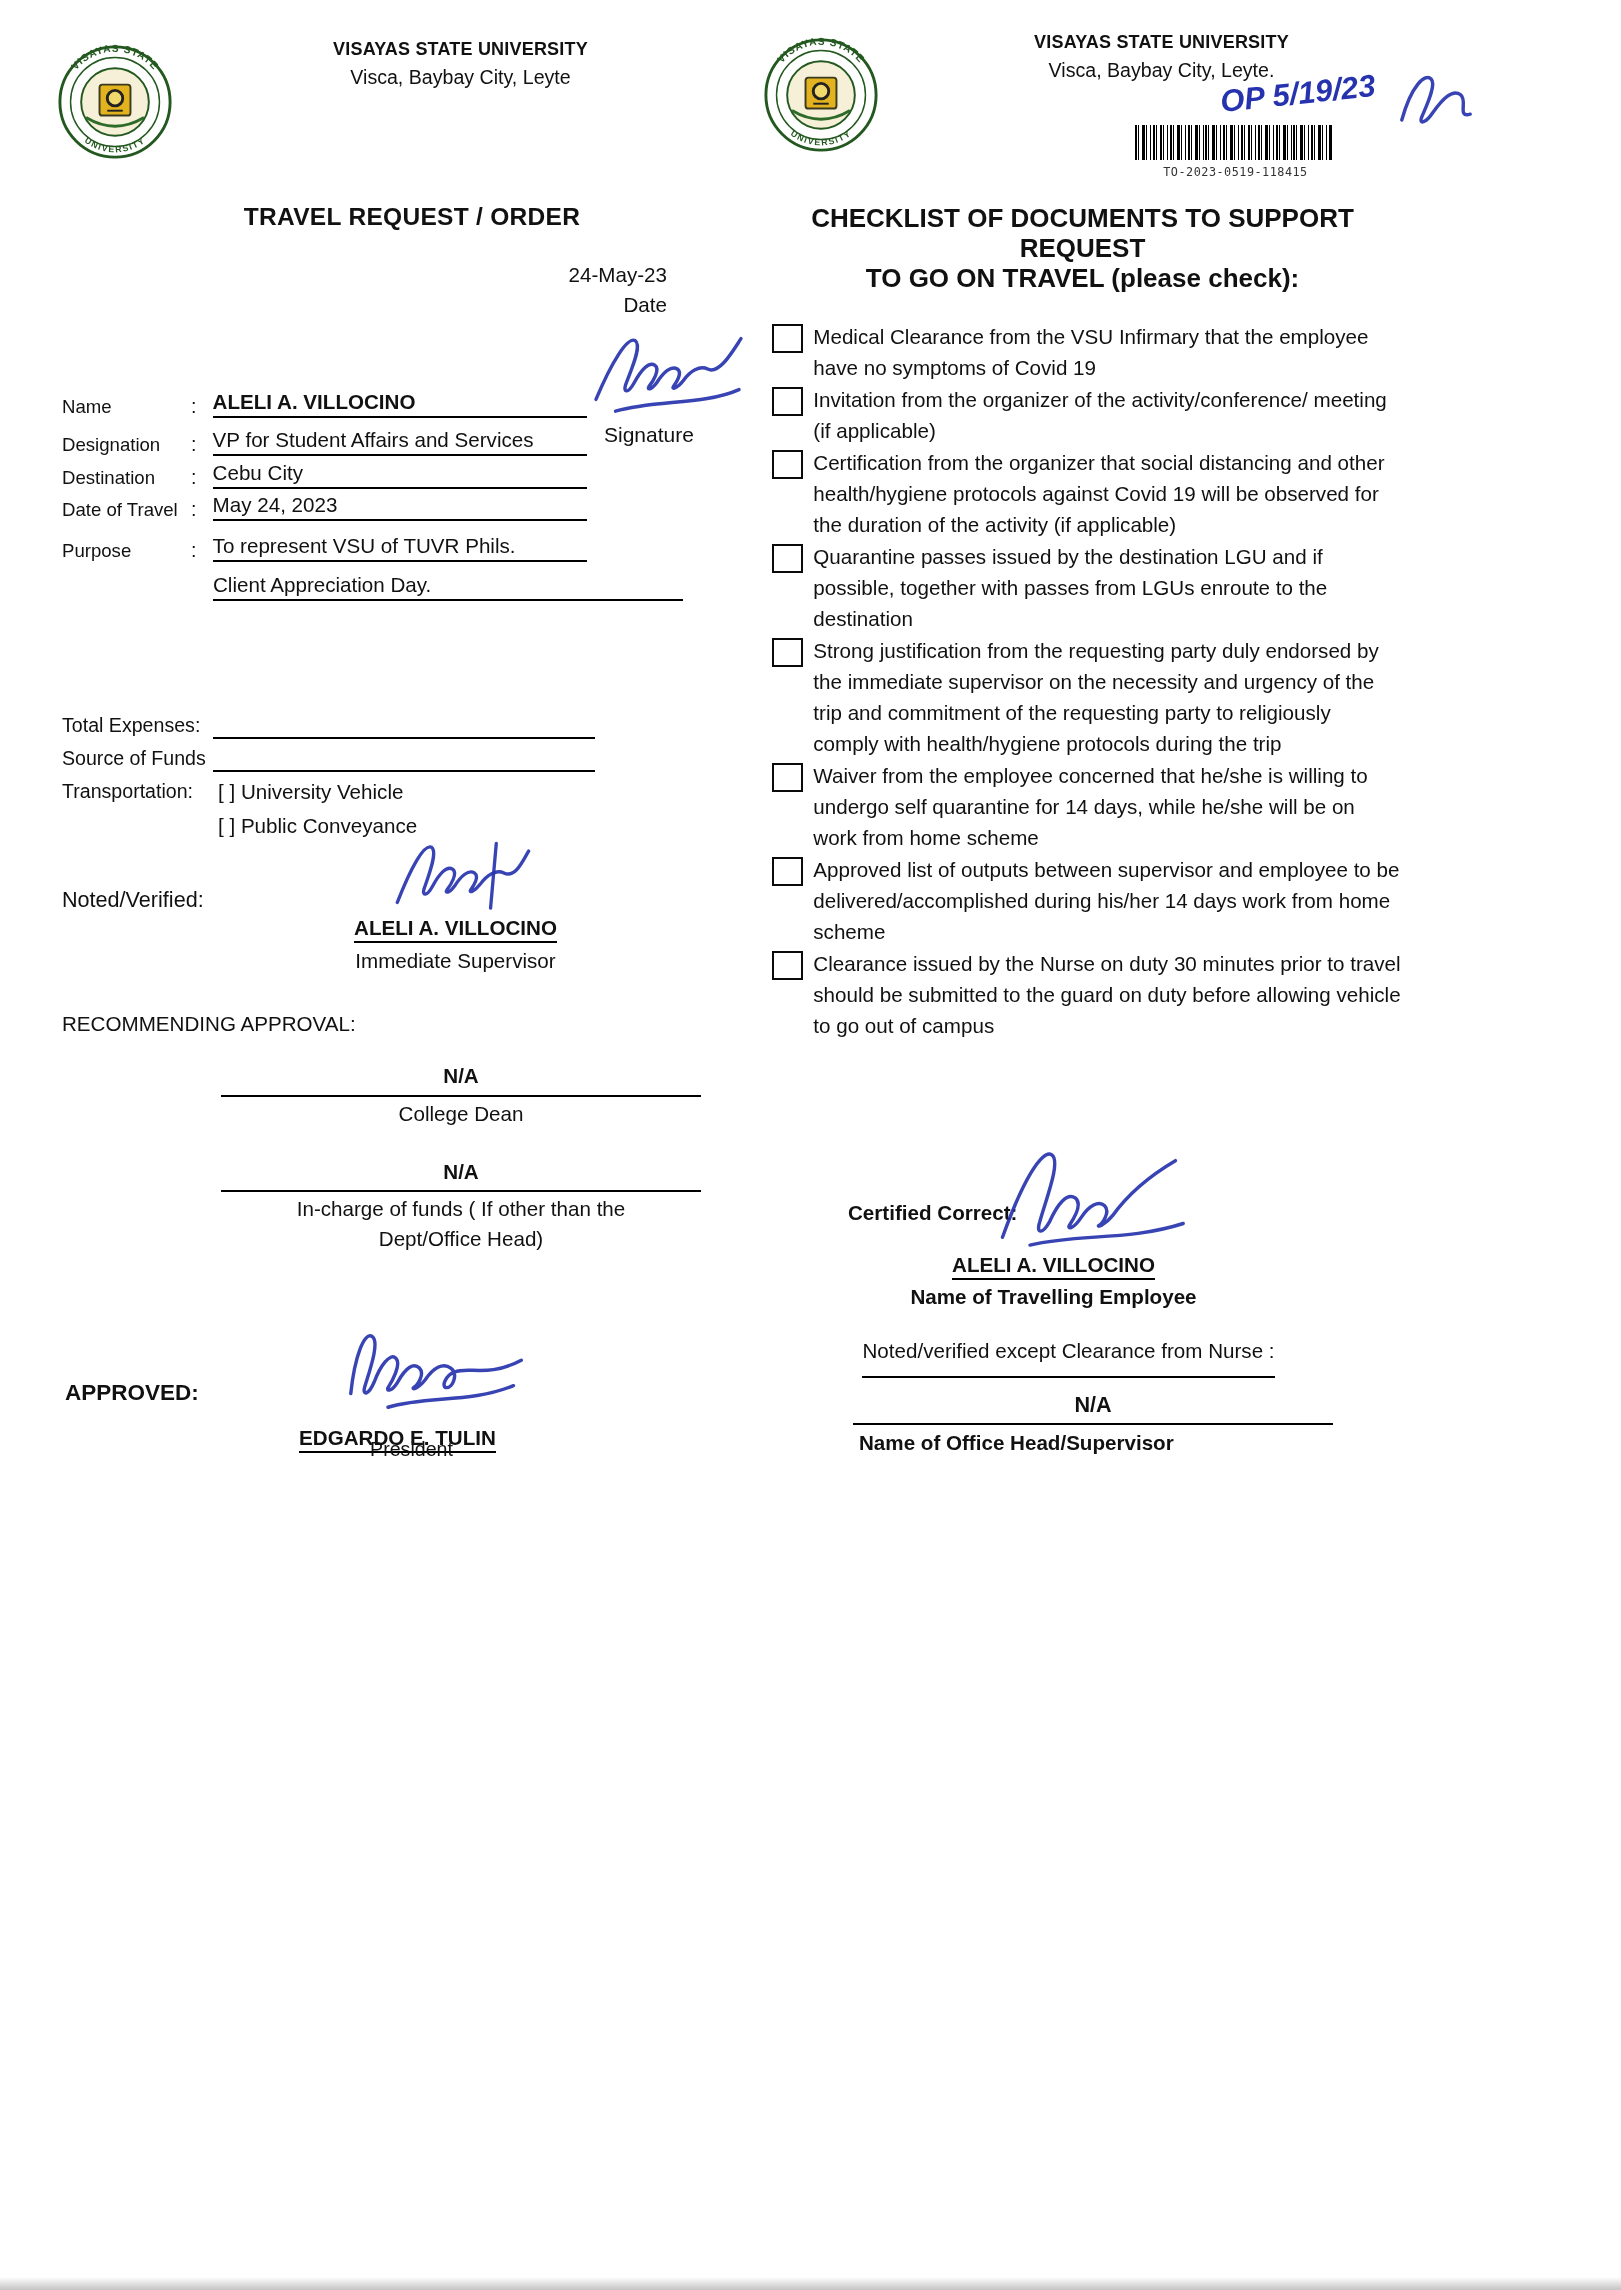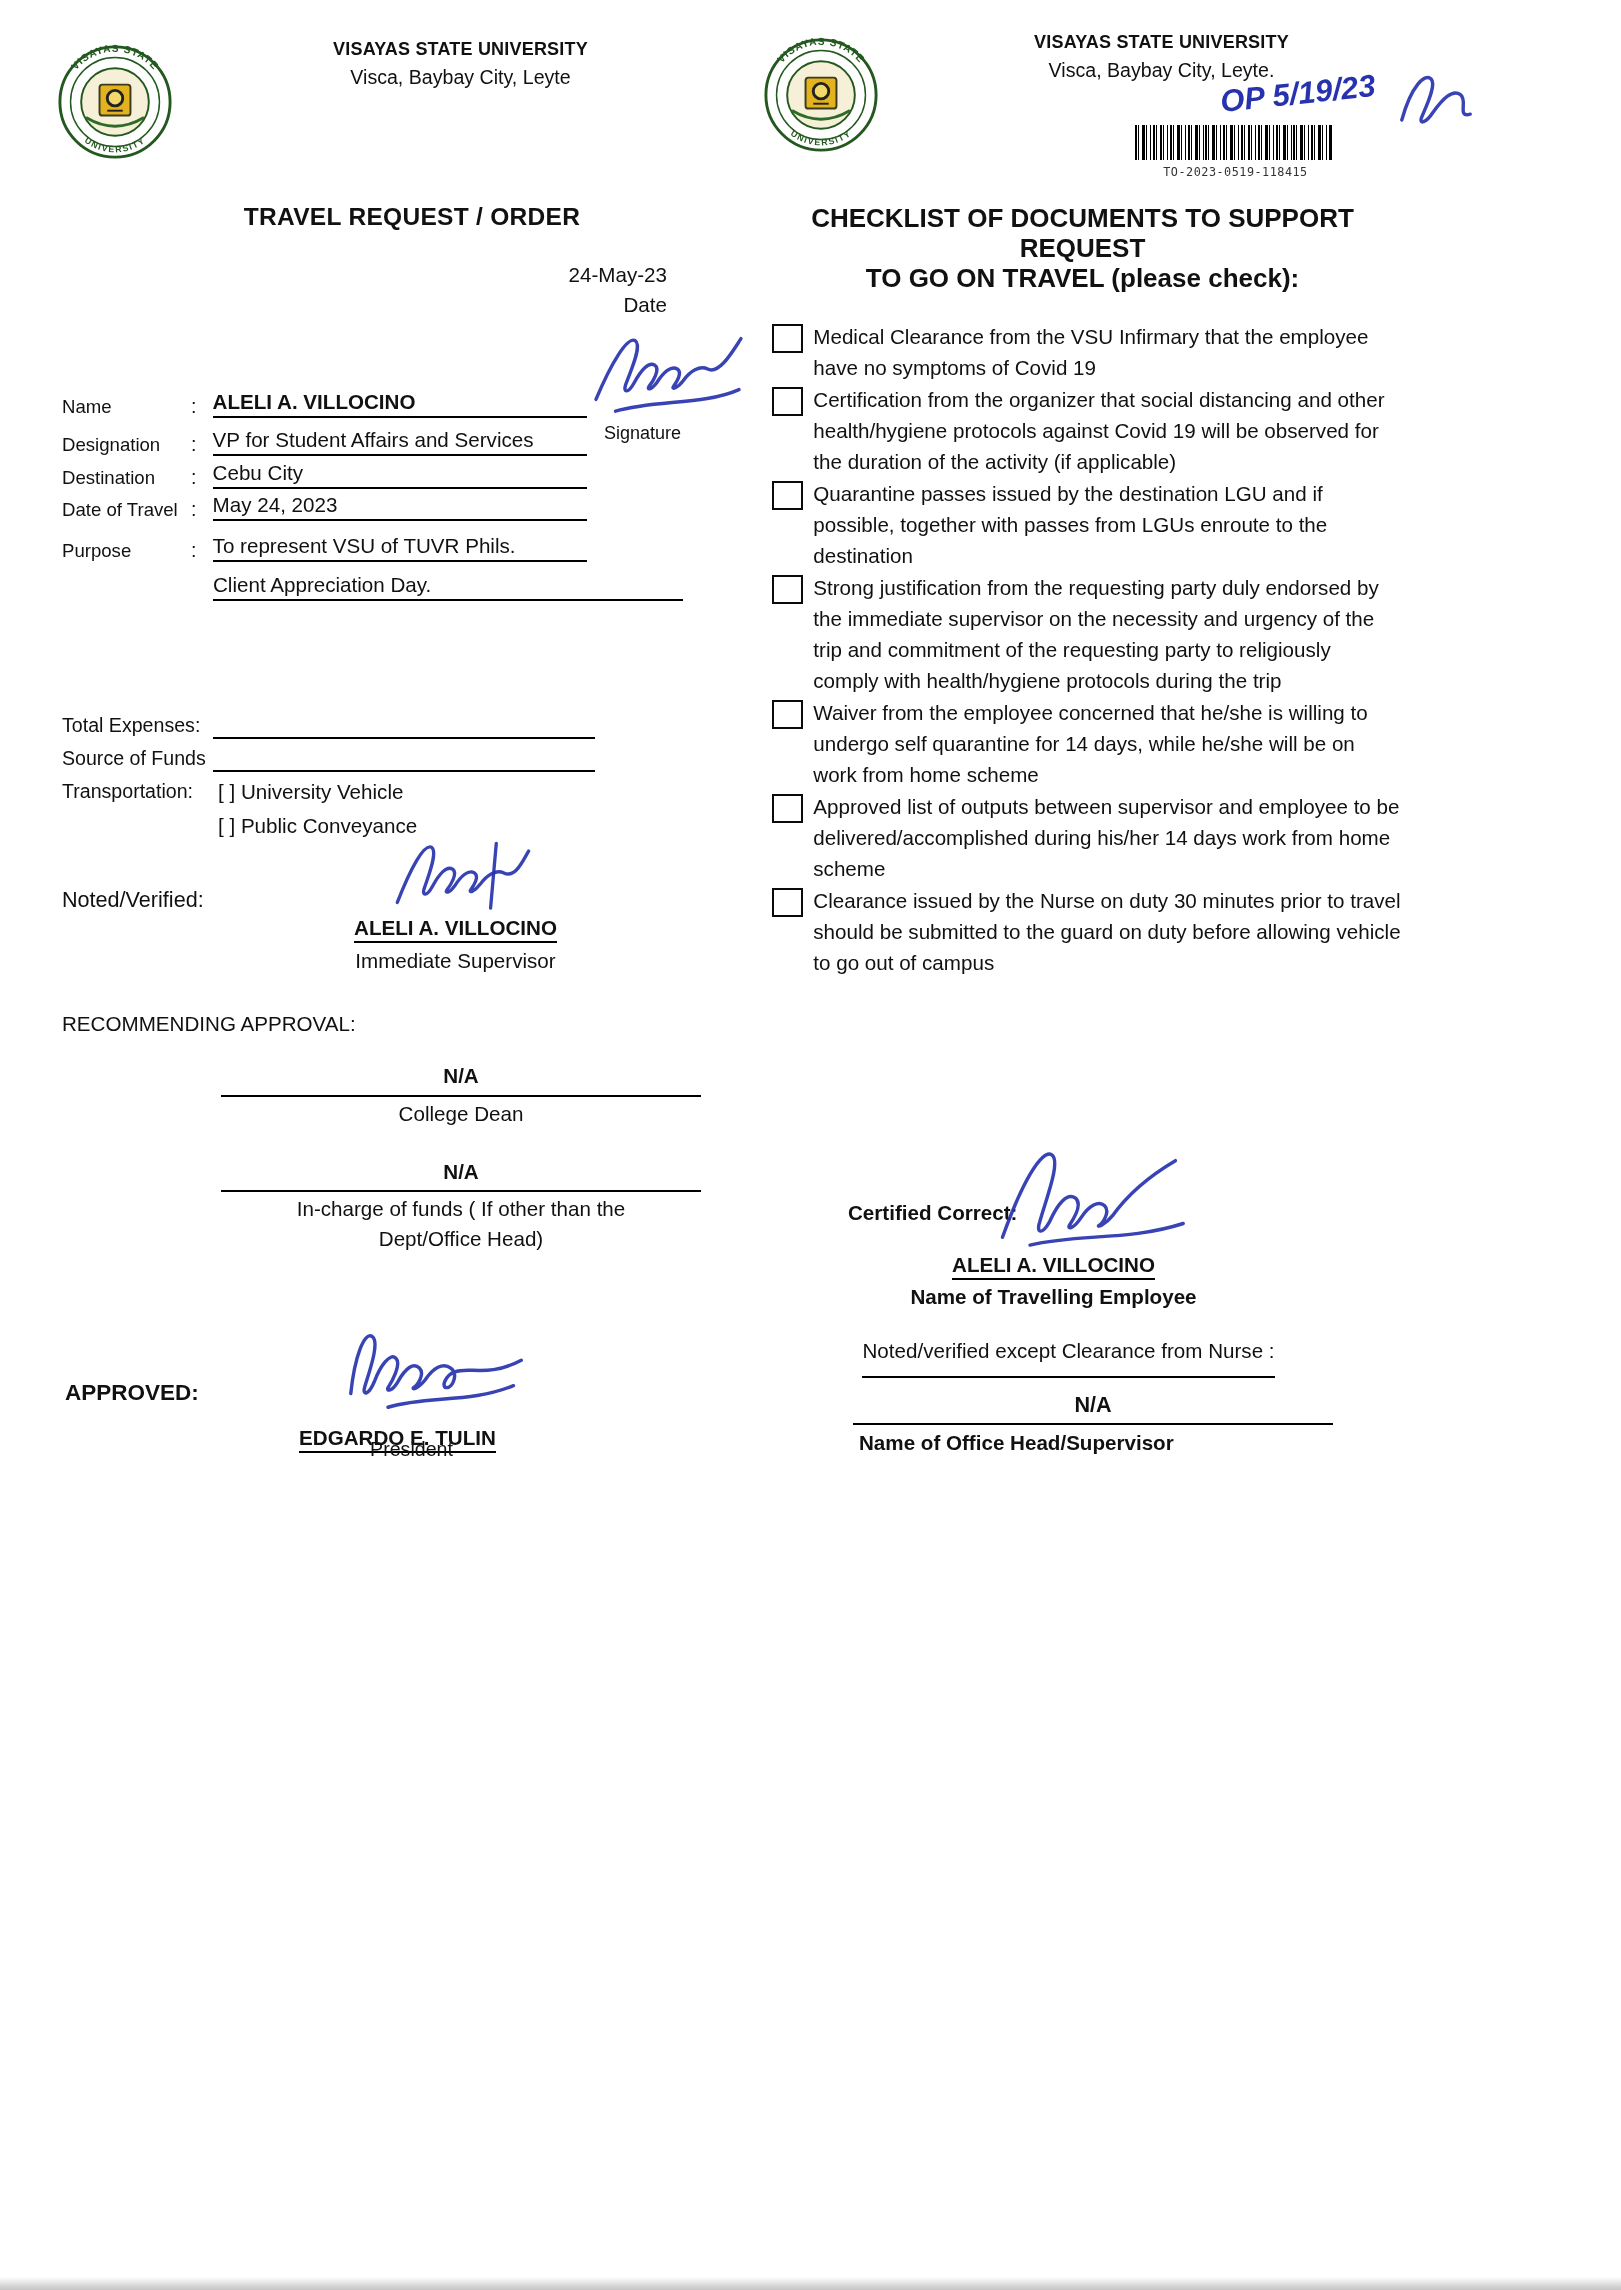--- a/index.html
+++ b/index.html
@@ -80,21 +80,21 @@
 
   <div class="abs center" style="left:353px;top:263px;width:314px;font-size:20.6px;text-align:right;">
     <div>24-May-23</div>
     <div style="margin-top:5.9px;">Date</div>
   </div>
 
   <svg class="abs sig" style="left:586px;top:321px;" width="162" height="98" viewBox="0 0 165 100">
     <path d="M10,80 C26,42 42,16 50,20 C58,25 44,54 40,66 C38,73 43,74 49,63 C56,50 64,41 70,45 C76,49 68,62 64,67 C62,70 66,71 72,63 C79,52 87,45 93,49 C99,53 91,64 89,67 C87,70 93,69 99,61 C106,51 116,45 124,49 C136,55 150,30 158,18"></path>
     <path d="M30,92 C70,80 120,86 156,70"></path>
   </svg>
-  <div class="abs" style="left:604px;top:423px;font-size:18px;">Signature</div>
+  <div class="abs" style="left:604px;top:423px;font-size:21px;">Signature</div>
 
   <div class="abs frow" style="left:62px;top:390px;">
     <span class="flabel">Name</span><span class="fcolon">:</span><span class="fvalue bold">ALELI A. VILLOCINO</span>
   </div>
   <div class="abs frow" style="left:62px;top:428px;">
     <span class="flabel">Designation</span><span class="fcolon">:</span><span class="fvalue">VP for Student Affairs and Services</span>
   </div>
   <div class="abs frow" style="left:62px;top:461px;">
     <span class="flabel">Destination</span><span class="fcolon">:</span><span class="fvalue">Cebu City</span>
   </div>
@@ -187,20 +187,24 @@
     <div class="chk-title">TO GO ON TRAVEL (please check):</div>
   </div>
 
   <div class="abs" style="left:772px;top:321px;width:632px;">
     <div class="chk-item">
       <span class="chk-box"></span>
       <span class="chk-text">Medical Clearance from the VSU Infirmary that the employee have no symptoms of Covid 19</span>
     </div>
     <div class="chk-item">
       <span class="chk-box"></span>
+      <span class="chk-text">Invitation from the organizer of the activity/conference/ meeting (if applicable)</span>
+    </div>
+    <div class="chk-item">
+      <span class="chk-box"></span>
       <span class="chk-text">Certification from the organizer that social distancing and other health/hygiene protocols against Covid 19 will be observed for the duration of the activity (if applicable)</span>
     </div>
     <div class="chk-item">
       <span class="chk-box"></span>
       <span class="chk-text">Quarantine passes issued by the destination LGU and if possible, together with passes from LGUs enroute to the destination</span>
     </div>
     <div class="chk-item">
       <span class="chk-box"></span>
       <span class="chk-text">Strong justification from the requesting party duly endorsed by the immediate supervisor on the necessity and urgency of the trip and commitment of the requesting party to religiously comply with health/hygiene protocols during the trip</span>
     </div>

